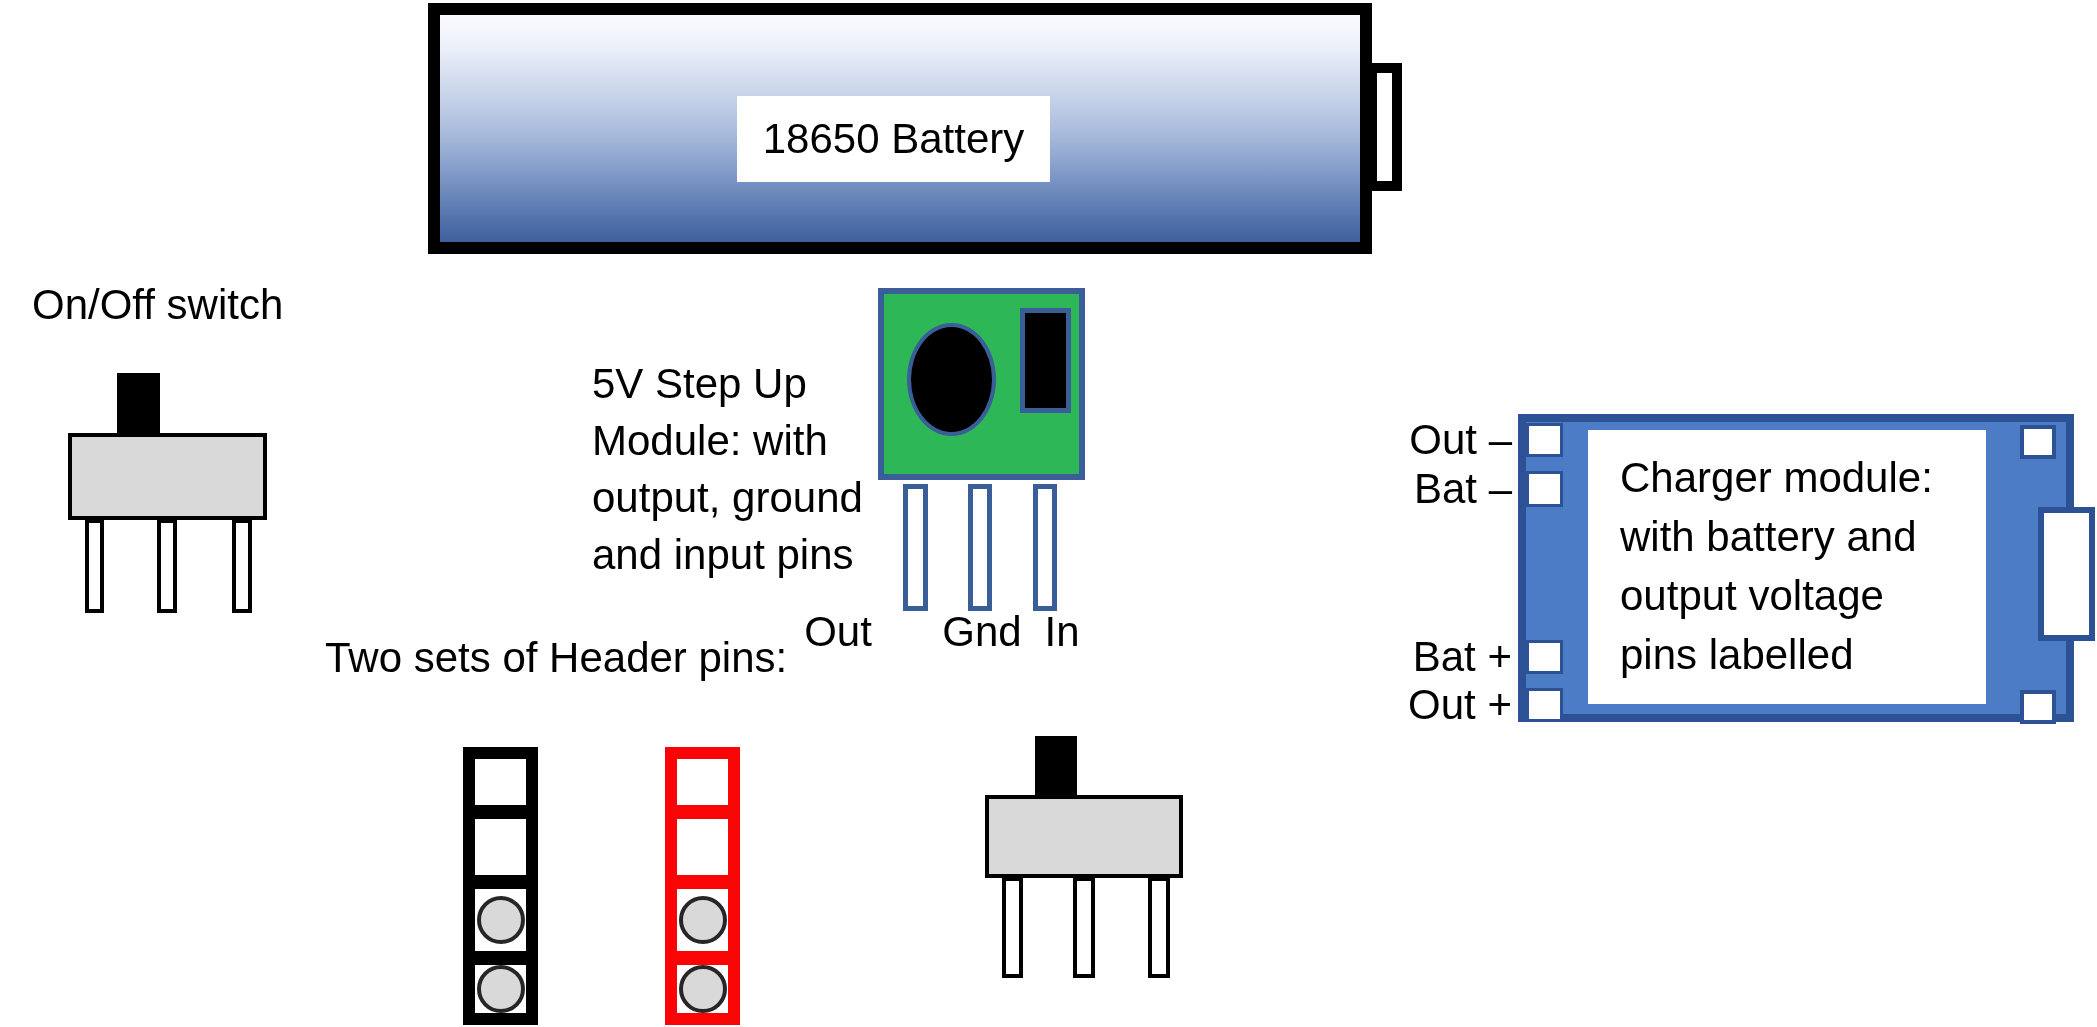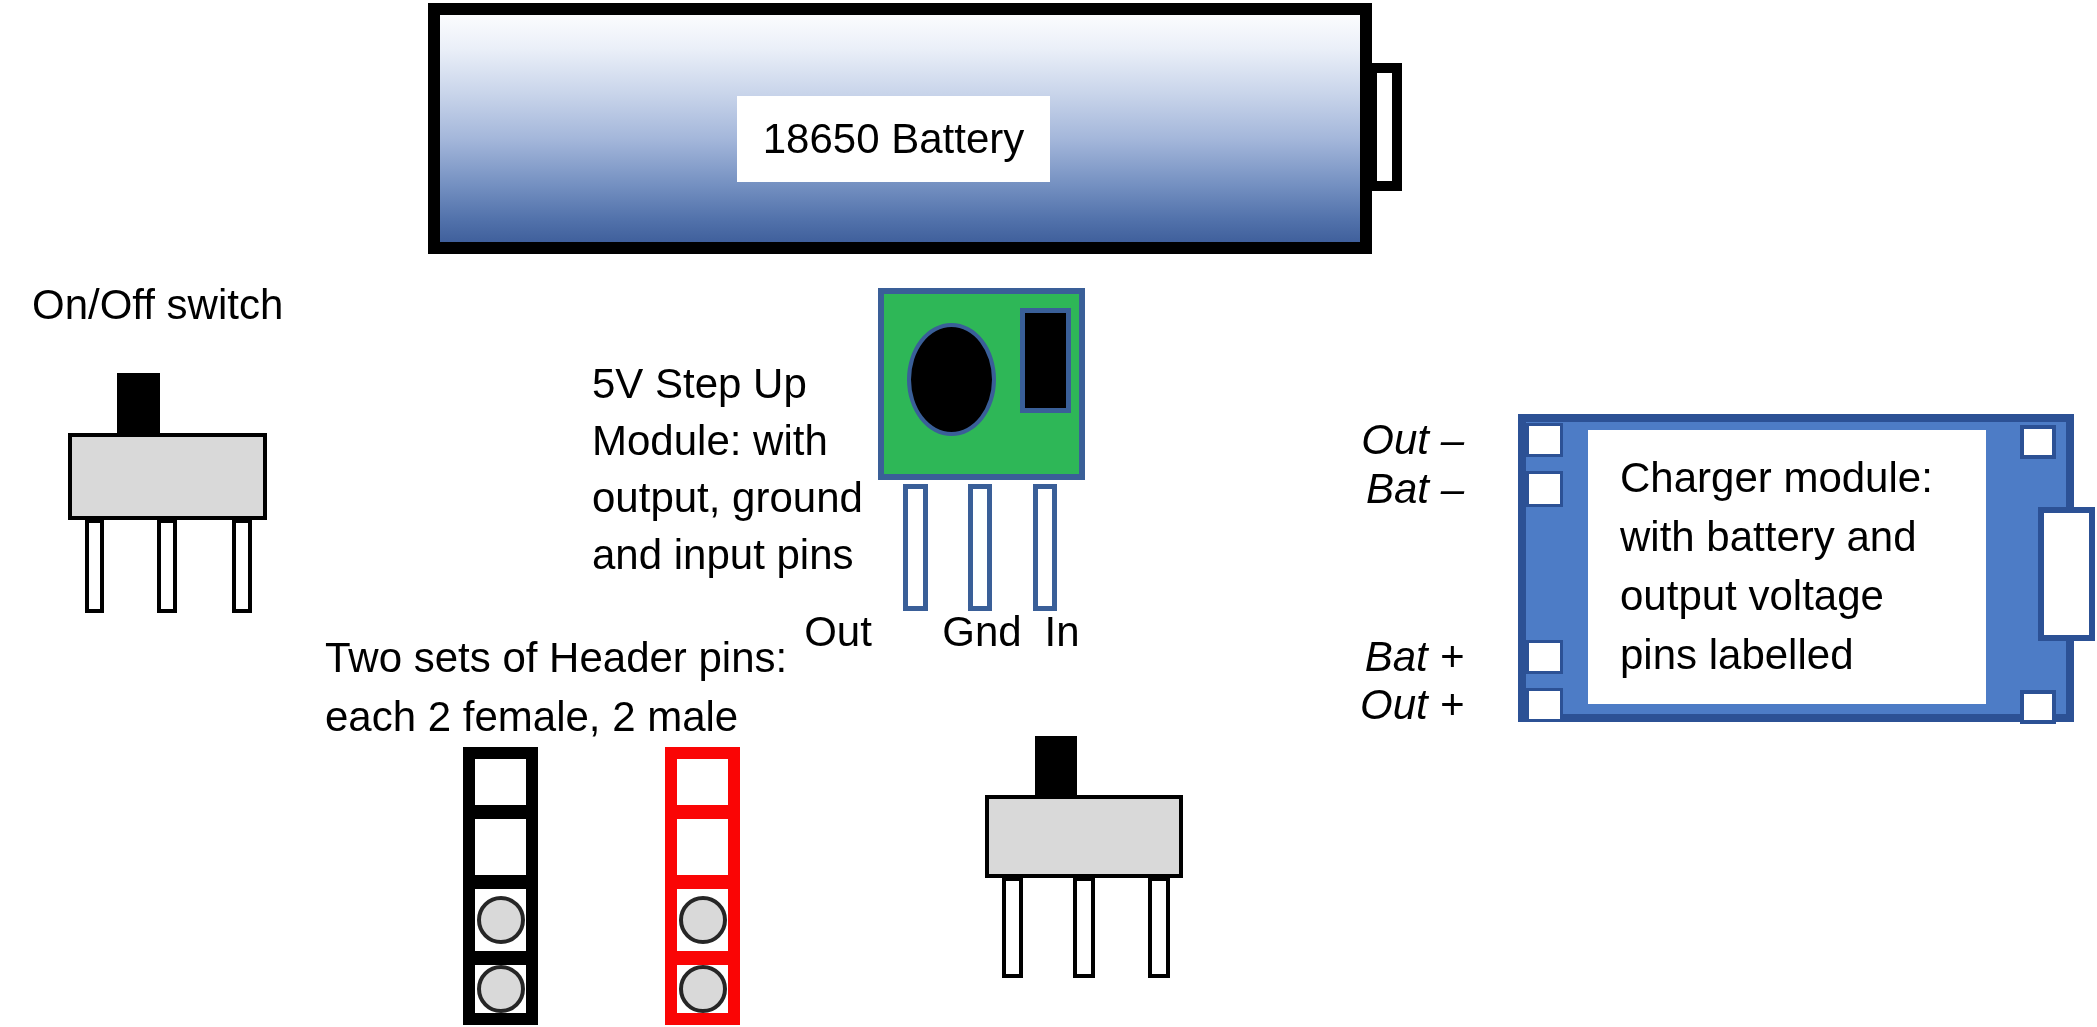--- a/index.html
+++ b/index.html
@@ -51,21 +51,21 @@
   .c1{height:53px;}
   .c2{height:64px;}
   .c3{height:71px;}
   .c4{flex:1;}
   .socket{width:40px;height:40px;border-radius:50%;background:#d9d9d9;border:4px solid #262626;}
 
   
   .charger-board{left:1518px;top:414px;width:556px;height:308px;background:#4d7cc6;border:8px solid #2c5195;}
   .charger-labelbox{left:1588px;top:430px;width:398px;height:274px;background:#fff;}
   .pad{background:#fff;border:3px solid #2c5195;}
-  .charger-pin-label{left:1332px;width:132px;height:38px;display:flex;align-items:center;justify-content:flex-end;font-size:42px;white-space:nowrap;font-style:italic;}
+  .charger-pin-label{left:1380px;width:132px;height:38px;display:flex;align-items:center;justify-content:flex-end;font-size:42px;white-space:nowrap;}
   .usb{left:2038px;top:507px;width:57px;height:134px;background:#fff;border:6px solid #2c5195;}
 </style>
 </head>
 <body>
 
 <div class="canvas">
 
   <div class="abs battery-body"></div>
   <div class="abs battery-terminal"></div>
   <div class="abs battery-label">18650 Battery</div>
@@ -88,21 +88,20 @@
   <div class="abs stepup-chip"></div>
   <div class="abs stepup-pin" style="left:903px;"></div>
   <div class="abs stepup-pin" style="left:968px;width:24px;"></div>
   <div class="abs stepup-pin" style="left:1033px;width:24px;"></div>
   <div class="abs txt pin-label" style="left:838px;top:611px;text-align:right;">Out</div>
   <div class="abs txt pin-label" style="left:982px;top:611px;">Gnd</div>
   <div class="abs txt pin-label" style="left:1062px;top:611px;text-align:center;">In</div>
 
   <div class="abs mlines" style="left:325px;top:628px;line-height:59px;">
     <div>Two sets of Header pins:</div>
-    <div>each 2 female, 2 male</div>
   </div>
 
   <div class="abs strip black" style="left:463px;">
     <div class="cell c1"></div>
     <div class="cell c2"></div>
     <div class="cell c3">
         <div class="socket"></div>
       </div>
     <div class="cell c4">
         <div class="socket"></div>

